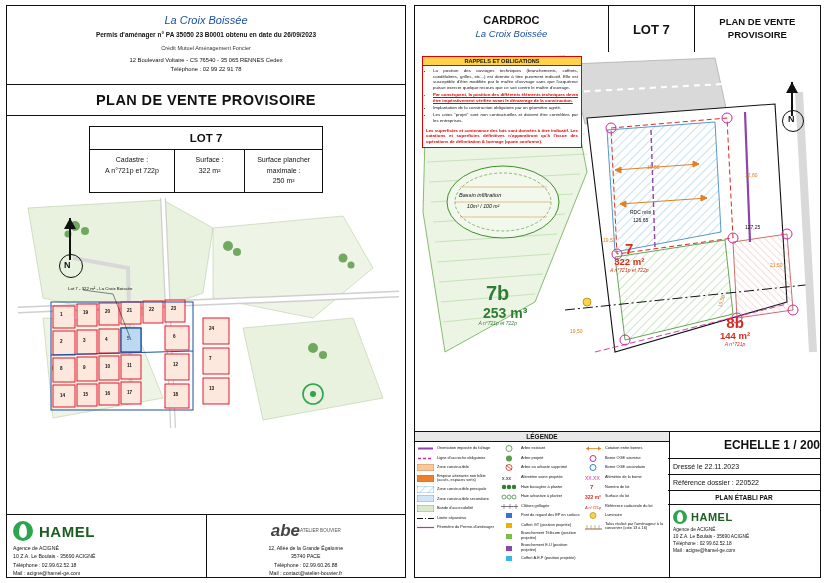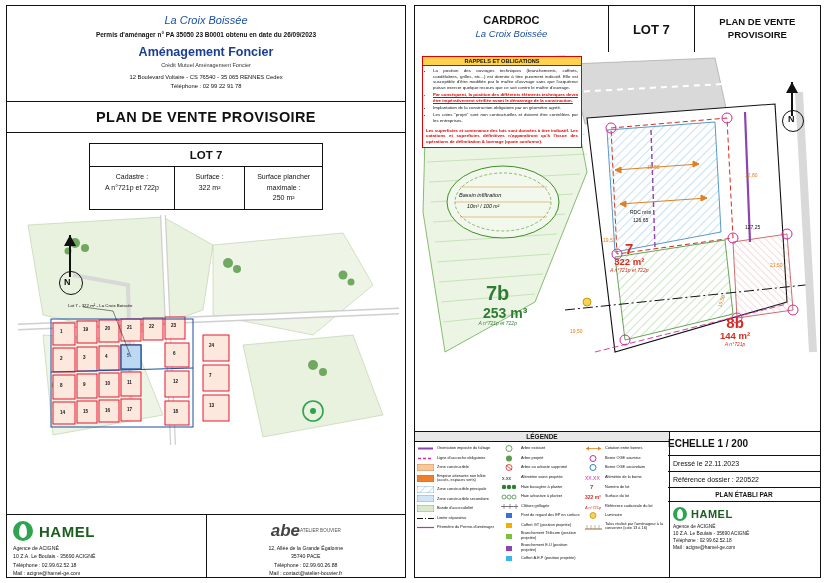--- a/index.html
+++ b/index.html
@@ -82,21 +82,21 @@
   .legend{position:absolute;left:0;bottom:0;width:255px;height:146px;border-top:1.5px solid #111;border-right:1.5px solid #111;box-sizing:border-box;}
   .legend .lt{text-align:center;font-size:6.5px;font-weight:bold;border-bottom:1px solid #111;padding:1px 0;background:#e8e8e8;}
   .legcols{display:flex;padding:3px 2px;gap:2px;}
   .legcol{flex:1;}
   .legitem{display:flex;align-items:center;gap:3px;margin-bottom:2.6px;}
   .legitem .sw{width:17px;height:7px;flex:0 0 17px;position:relative;}
   .legitem .tx{font-size:3.9px;line-height:1.2;}
 
   .rinfo{position:absolute;right:0;bottom:0;width:152px;height:146px;border-top:1.5px solid #111;box-sizing:border-box;}
   .rinfo .row{border-bottom:1px solid #111;padding:4px 5px;font-size:7px;}
-  .rinfo .ech{font-size:10px;font-weight:bold;text-align:left;padding:6px 0;}
+  .rinfo .ech{font-size:12px;font-weight:bold;text-align:right;padding:6px 0;}
   .rinfo .peb{text-align:center;font-size:6.5px;font-weight:bold;padding:3px 0;border-bottom:1px solid #111;}
   .rinfo .logo2{padding:4px 5px;font-size:4.8px;line-height:1.5;}
   .hamel2{display:flex;align-items:center;gap:4px;}
   .hamel2 .hx{width:14px;height:14px;border-radius:50%;background:#2ea44f;position:relative;}
   .hamel2 .hx:after{content:"";position:absolute;left:4px;top:2px;width:6px;height:10px;background:#fff;border-radius:50% 50% 50% 50%/60% 60% 40% 40%;}
   .hamel2 .hname{font-size:11px;font-weight:bold;color:#1b5e20;letter-spacing:.5px;}
 
   
   .lotlab{position:absolute;text-align:center;line-height:1.15;}
   .lotlab .n{font-weight:bold;}
@@ -112,21 +112,20 @@
 
 <div class="page">
 
   <div class="panel" id="left-sheet">
 
     <div class="lhead">
       <div class="place">La Croix Boissée</div>
       <div class="permis">Permis d'aménager n° PA 35050 23 B0001 obtenu en date du 26/09/2023</div>
 
       <div class="cmlogo">
-        <div class="cm2">Aménagement Foncier</div>
         <div class="cm3">Crédit Mutuel Aménagement Foncier</div>
       </div>
       <div class="cmaddr">
         <div>12 Boulevard Voltaire - CS 76540 - 35 065 RENNES Cedex</div>
         <div>Téléphone : 02 99 22 91 78</div>
       </div>
     </div>
 
     <div class="titleband">PLAN DE VENTE PROVISOIRE</div>
 

